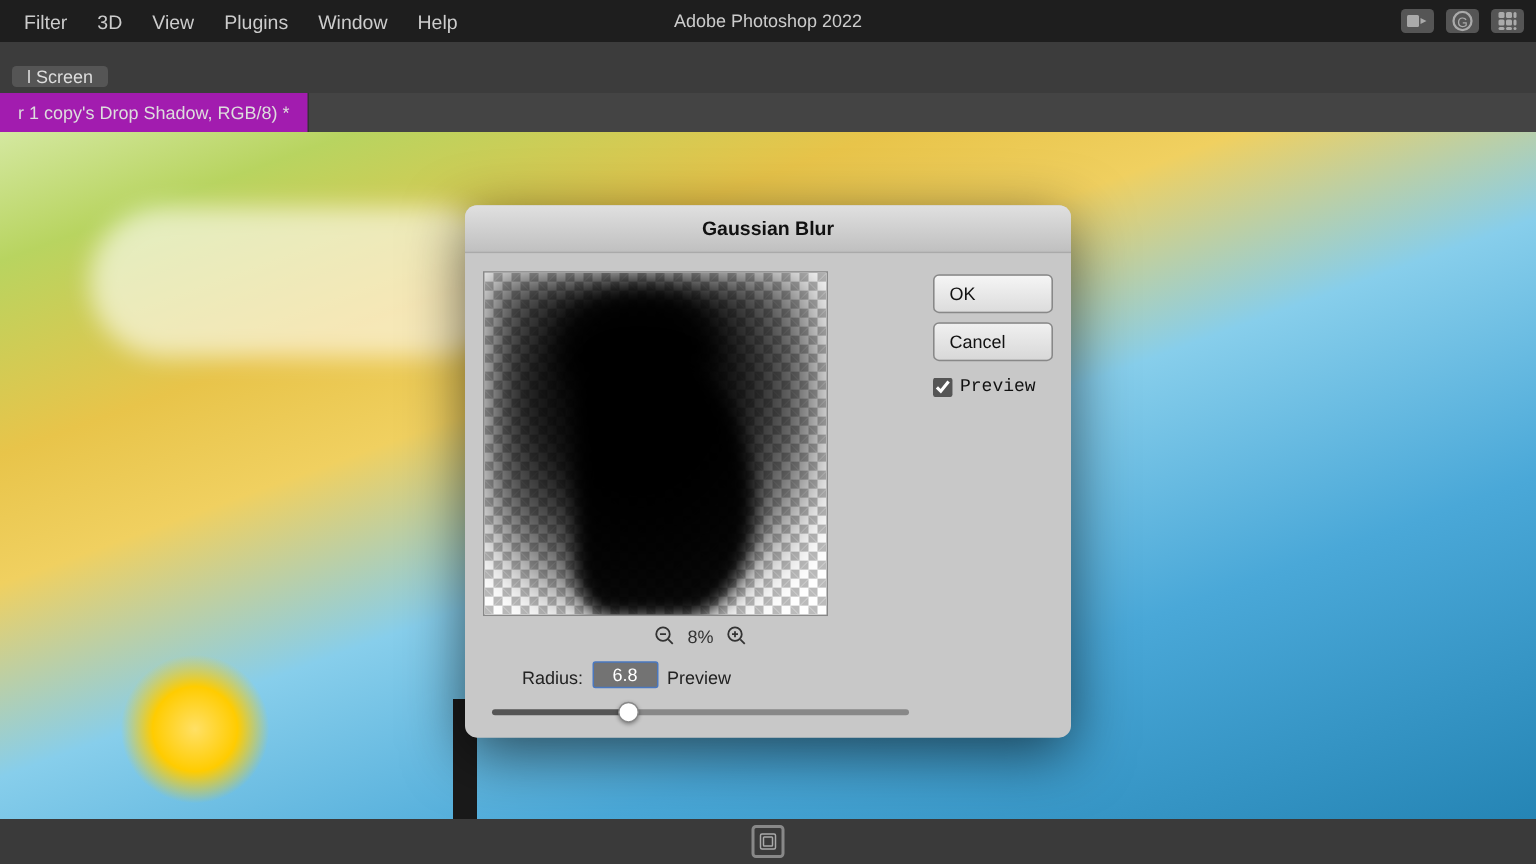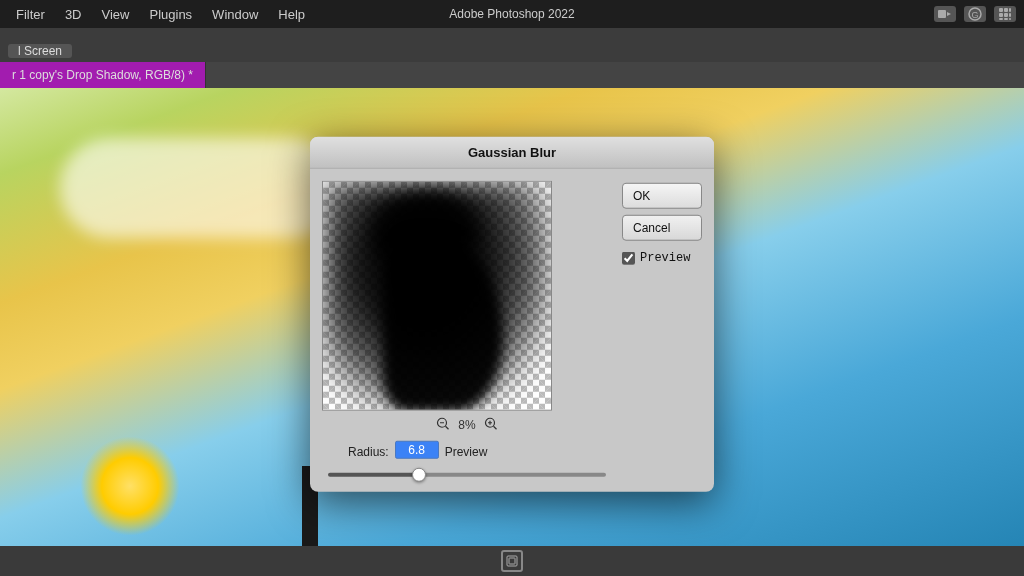--- a/index.html
+++ b/index.html
@@ -267,21 +267,21 @@
       align-items: flex-end;
       gap: 6px;
       margin-bottom: 6px;
       margin-left: 24px;
     }
     .radius-label {
       color: #222;
       font-size: 12px;
     }
     .radius-input {
-      background: #3b82f6;
+      background: #737373;
       color: #fff;
       border: 1px solid #4a78c0;
       border-radius: 2px;
       padding: 1px 4px;
       width: 44px;
       font-size: 12px;
       text-align: center;
     }
     .radius-unit {
       color: #222;

